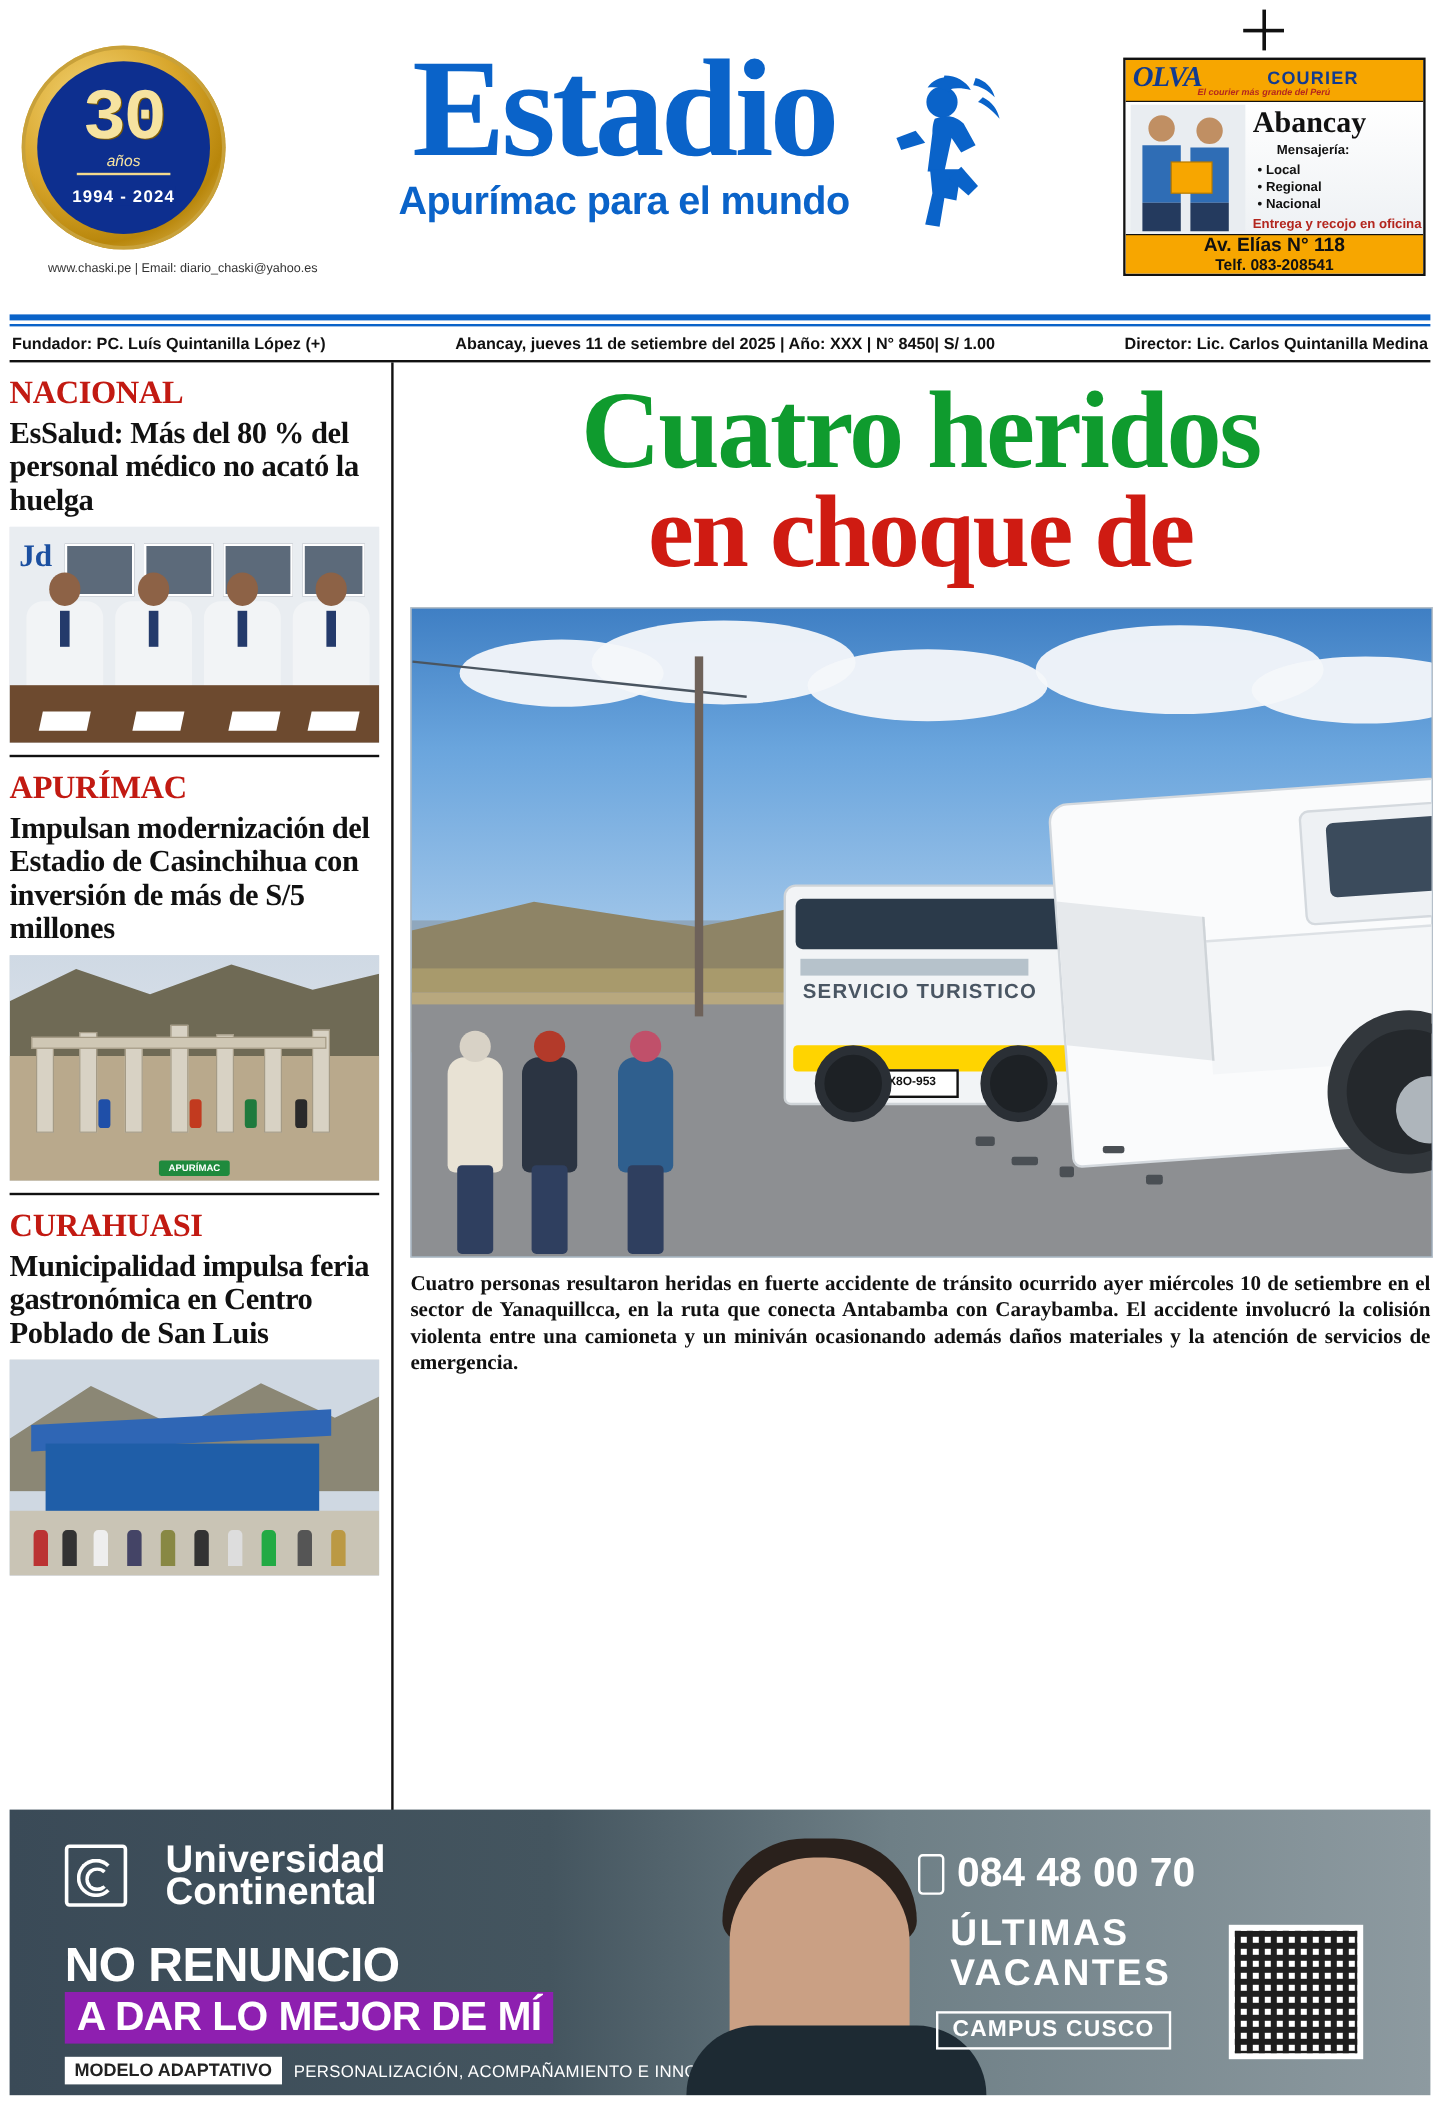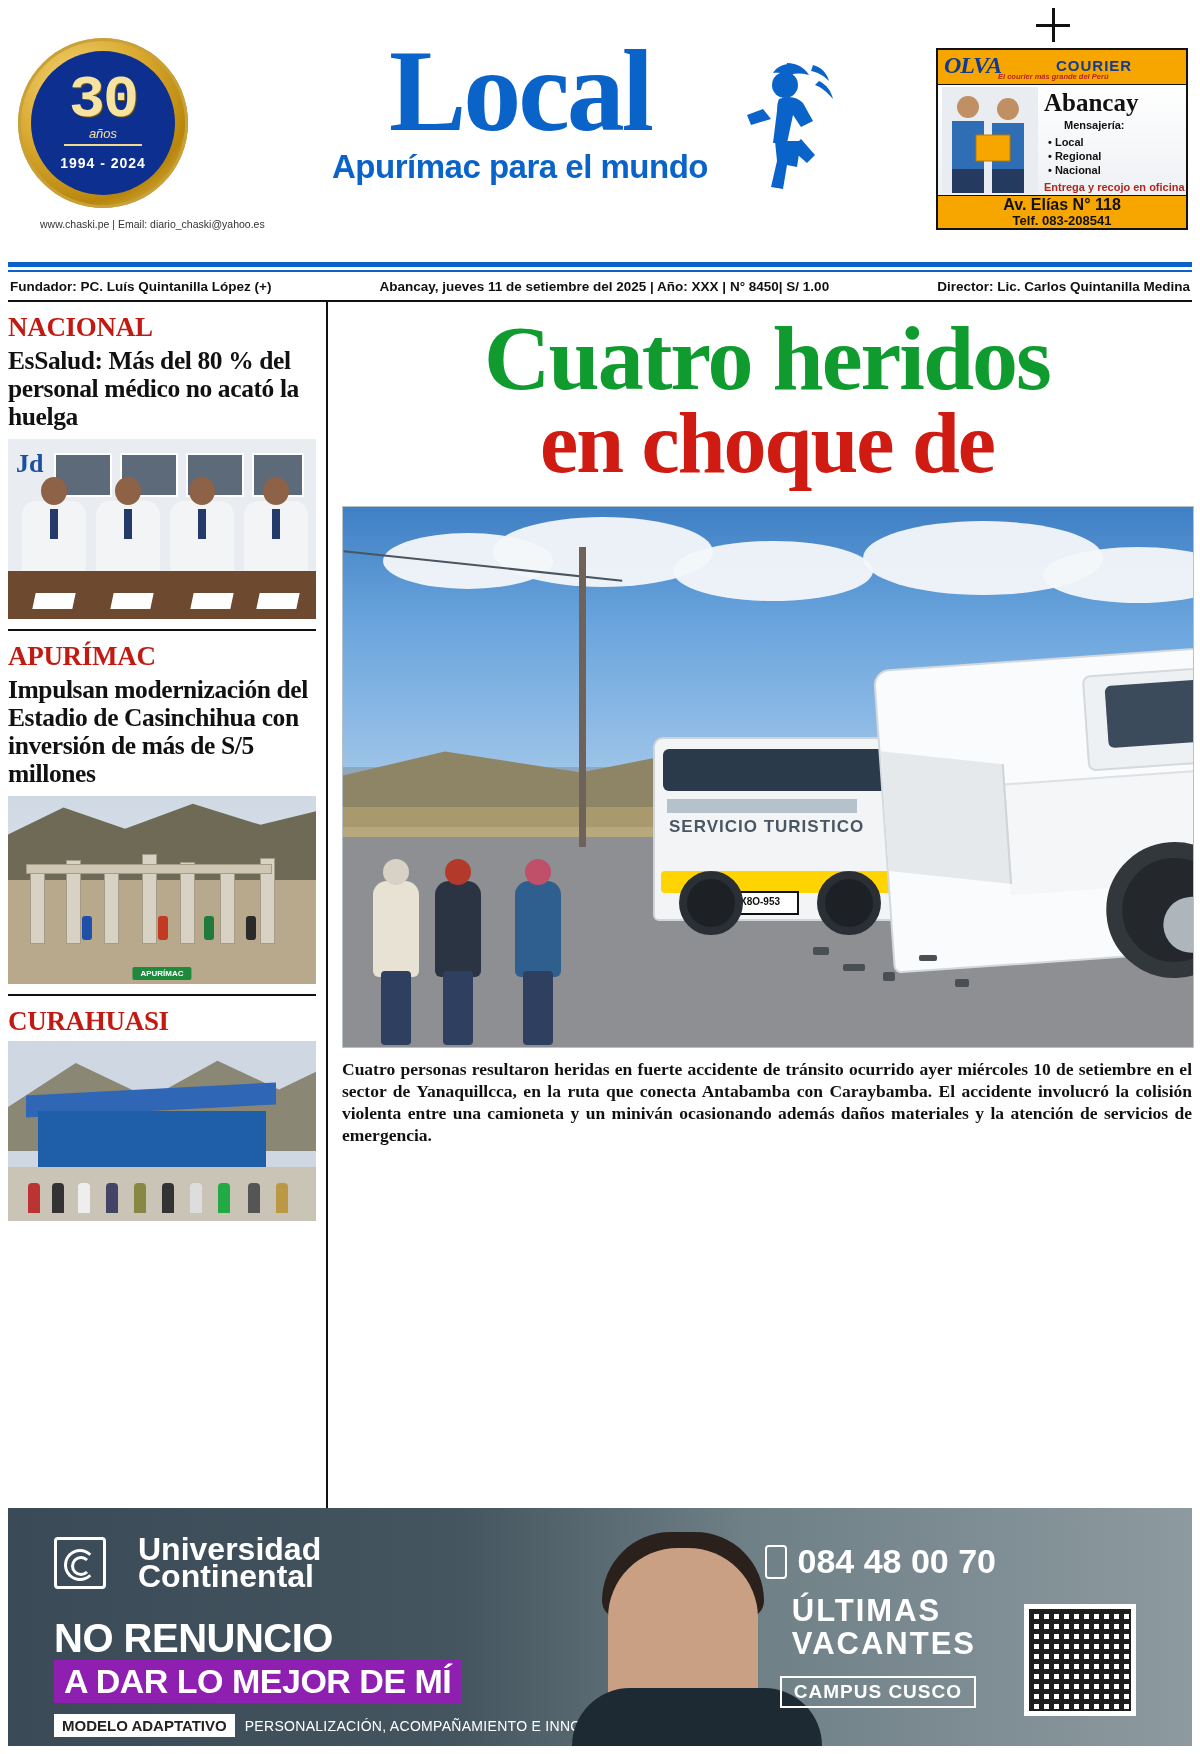--- a/index.html
+++ b/index.html
@@ -471,21 +471,21 @@
       <div class="ring"></div>
       <div class="inner">
         <div class="num">30</div>
         <div class="anios">años</div>
         <div class="divline"></div>
         <div class="years">1994 - 2024</div>
       </div>
     </div>
 
     <div class="title-block">
-      <div class="title-main">Local</div>
+      <div class="title-main">Estadio</div>
       <div class="title-sub">Apurímac para el mundo</div>
     </div>
 
     <div class="chaski-figure">
       <svg viewBox="0 0 110 145" width="110" height="145" aria-hidden="true">
         <g fill="#0a63c9">
           <path d="M52 8c10 0 18 5 22 12-8-2-16-2-24 1 0-5 1-9 2-13z"></path>
           <circle cx="50" cy="30" r="13"></circle>
           <path d="M38 18c6-10 22-12 30-4-6 1-10 4-12 8-5-4-12-5-18-4z"></path>
           <path d="M44 44c10-4 18-2 24 4l10 18-12 6-8-12-6 28h-14l4-32c0-6 1-10 2-12z"></path>
@@ -618,20 +618,21 @@
           <div class="worker" style="left:150px;background:#c23a1f;"></div>
           <div class="worker" style="left:196px;background:#1f7a3d;"></div>
           <div class="worker" style="left:238px;background:#2a2a2a;"></div>
           <div class="badge">APURÍMAC</div>
         </div>
       </div>
       <div class="sep"></div>
 
       <div>
         <div class="kicker">CURAHUASI</div>
+        <div class="lead-head">Municipalidad impulsa feria gastronómica en Centro Poblado de San Luis</div>
         <div class="photo ph3">
           <div class="sky"></div>
             <div class="mount"></div>
           <div class="roof"></div>
             <div class="stage"></div>
             <div class="floor"></div>
           <div class="p" style="left:20px;background:#b33;"></div>
           <div class="p" style="left:44px;background:#333;"></div>
           <div class="p" style="left:70px;background:#eee;"></div>
           <div class="p" style="left:98px;background:#446;"></div>

